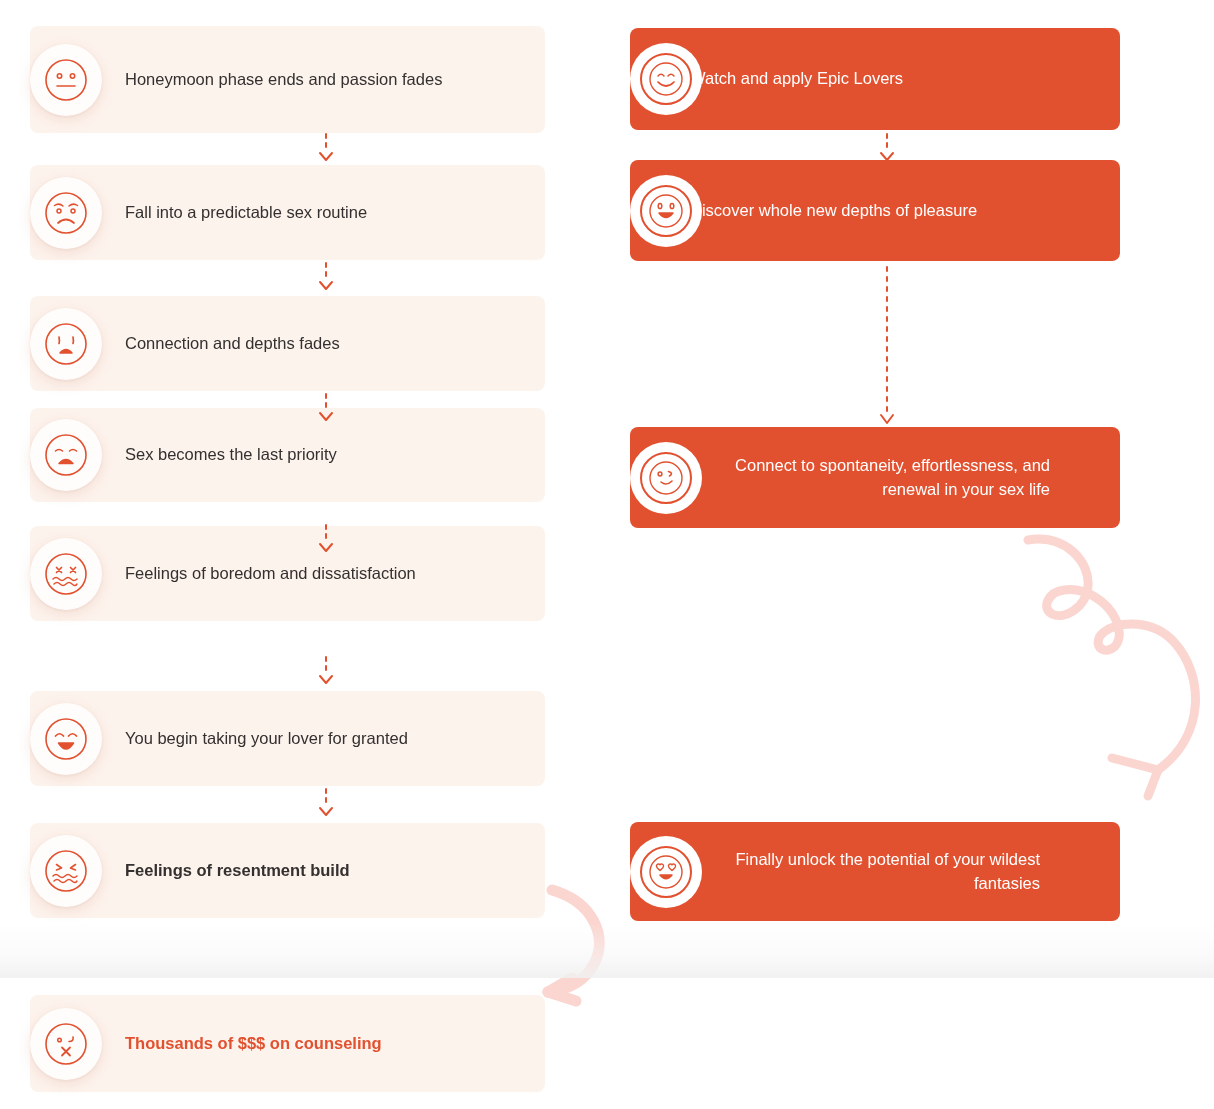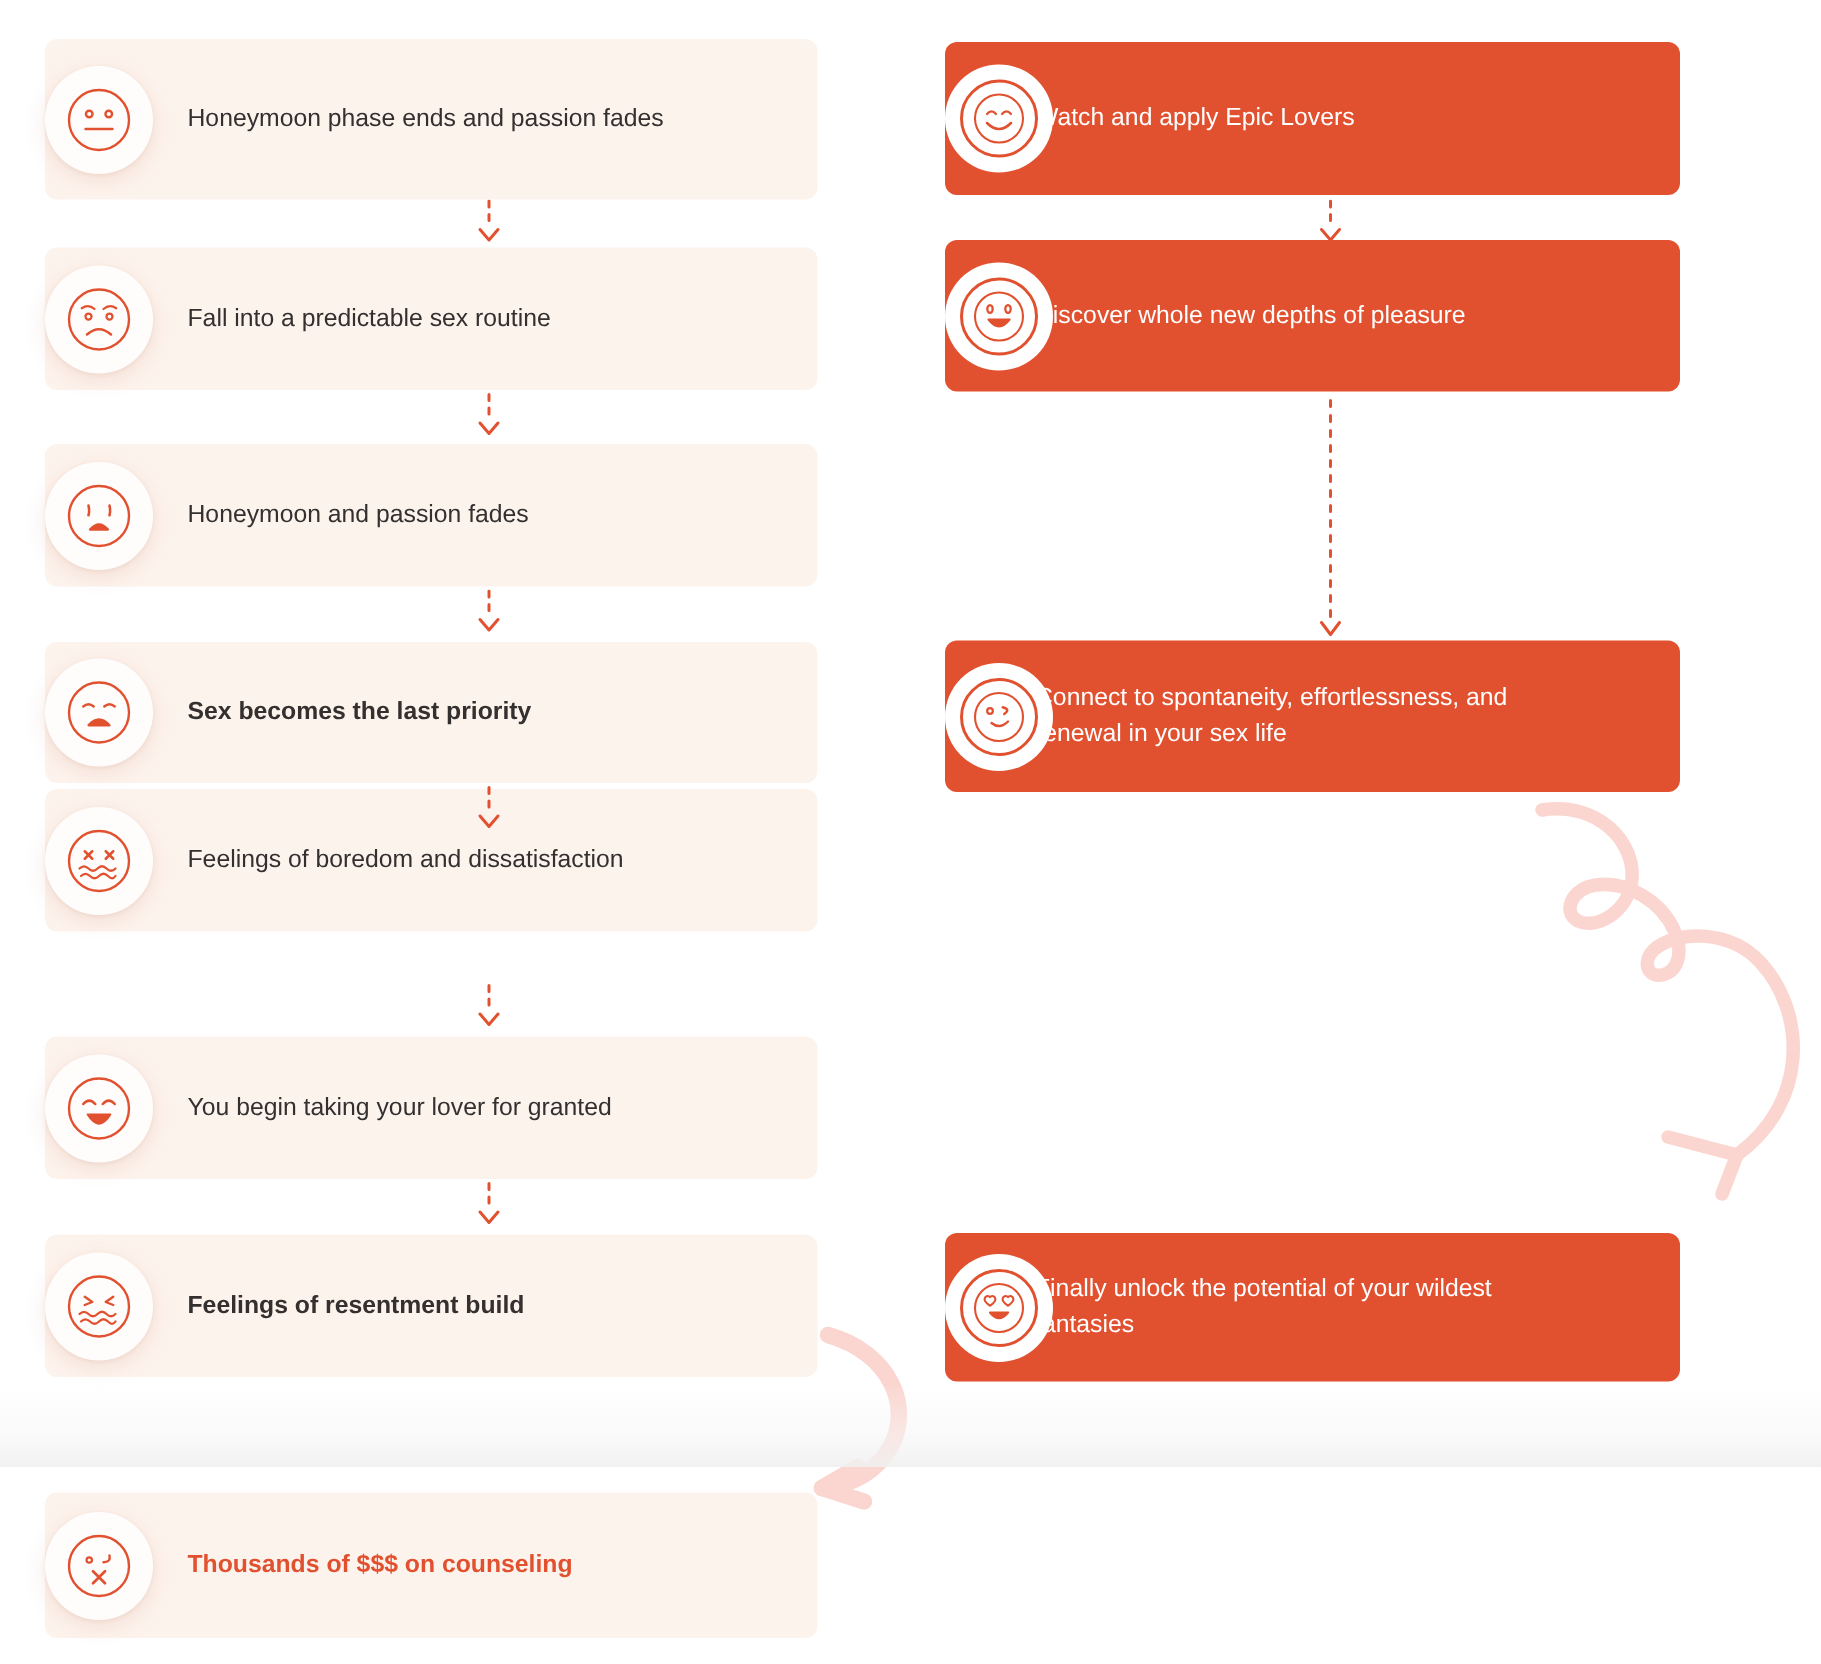--- a/index.html
+++ b/index.html
@@ -2,21 +2,21 @@
 <html><head>
 <meta charset="utf-8">
 <style>
   html,body{margin:0;padding:0;}
   body{
     width:1214px;height:1109px;
     background:#ffffff;
     font-family:"Liberation Sans","DejaVu Sans",sans-serif;
     position:relative;overflow:hidden;
   }
-  .stage{position:relative;width:1214px;height:978px;}
+  .stage{position:relative;width:1214px;height:978px;text-align:right;}
 
   
   .page-bottom-shade{
     position:absolute;left:0;right:0;bottom:0;height:55px;
     background:linear-gradient(to bottom,rgba(255,255,255,0) 0%,rgba(246,246,246,.55) 60%,rgba(240,240,240,.9) 100%);
     pointer-events:none;
   }
 
   
   .col{position:absolute;top:0;}
@@ -116,30 +116,30 @@
 
     <div class="card card-left" style="top:296px;height:95px;">
       <span class="badge badge-left">
         <svg width="56" height="56" viewBox="0 0 56 56">
           <circle cx="28" cy="28" r="20" fill="none" stroke="#e2512f" stroke-width="1.6"></circle>
           <path d="M21 21 Q21.8 25 21 27.5" fill="none" stroke="#e2512f" stroke-width="1.7" stroke-linecap="round"></path>
           <path d="M35 21 Q35.8 25 35 27.5" fill="none" stroke="#e2512f" stroke-width="1.7" stroke-linecap="round"></path>
           <path d="M22 37 Q28 30 34 37 Z" fill="#e2512f" stroke="#e2512f" stroke-width="1.5" stroke-linejoin="round"></path>
         </svg>
       </span>
-      <span class="label label-left">Honeymoon and passion fades</span>
+      <span class="label label-left">Connection and depths fades</span>
     </div>
     <div class="conn" style="left:314px;top:393px;height:32px;">
       <svg width="24" height="32" viewBox="0 0 24 32">
         <line x1="12" y1="1" x2="12" y2="19" stroke="#e2512f" stroke-width="2" stroke-dasharray="4 5" stroke-linecap="round"></line>
         <path d="M6 20 L12 27 L18 20" fill="none" stroke="#e2512f" stroke-width="2" stroke-linecap="round" stroke-linejoin="round"></path>
       </svg>
     </div>
 
-    <div class="card card-left" style="top:428px;height:94px;font-weight:bold;">
+    <div class="card card-left" style="top:408px;height:94px;">
       <span class="badge badge-left">
         <svg width="56" height="56" viewBox="0 0 56 56">
           <circle cx="28" cy="28" r="20" fill="none" stroke="#e2512f" stroke-width="1.6"></circle>
           <path d="M17.5 24 Q21 21 24.5 24" fill="none" stroke="#e2512f" stroke-width="1.6" stroke-linecap="round"></path>
           <path d="M31.5 24 Q35 21 38.5 24" fill="none" stroke="#e2512f" stroke-width="1.6" stroke-linecap="round"></path>
           <path d="M21 36.5 Q28 28.5 35 36.5 Z" fill="#e2512f" stroke="#e2512f" stroke-width="1.5" stroke-linejoin="round"></path>
         </svg>
       </span>
       <span class="label label-left">Sex becomes the last priority</span>
     </div>

